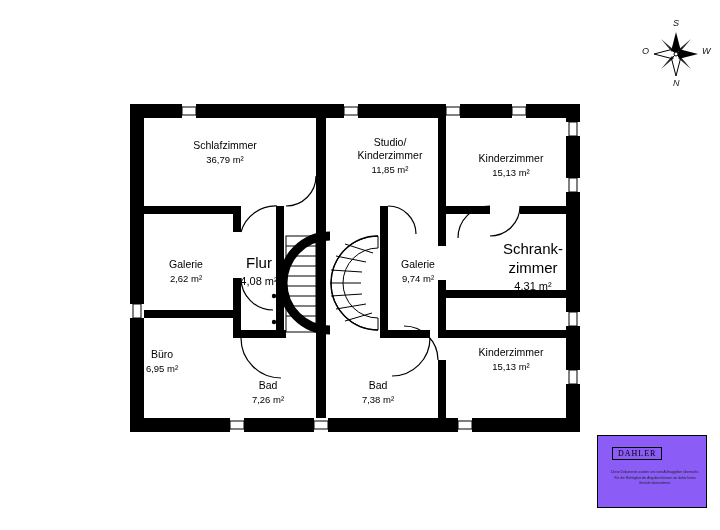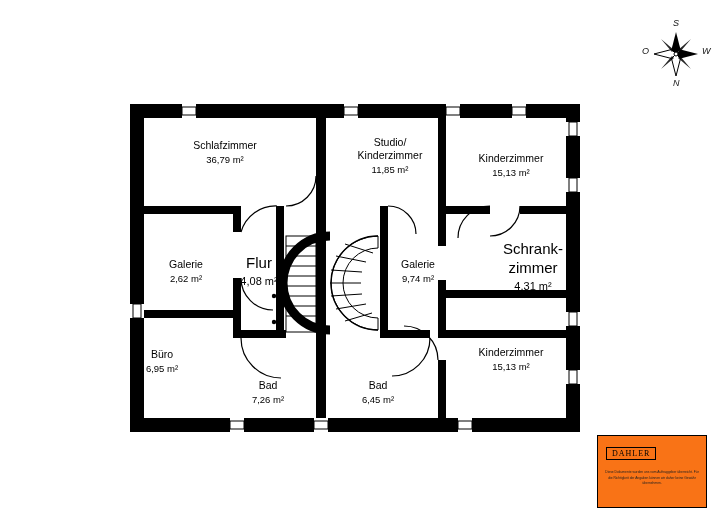--- a/index.html
+++ b/index.html
@@ -62,23 +62,23 @@
   #compass .c-w { left: 62px; top: 28px; }
 
   
   #logo-box {
     position: absolute;
     left: 597px;
     top: 435px;
     width: 110px;
     height: 73px;
     border: 1px solid #000;
-    background: #f97316;
+    background: #8b5cf6;
     box-sizing: border-box;
-    padding: 6px 5px 4px 5px;
+    padding: 6px 5px 4px 11px;
   }
   #logo-box .brand {
     border: 1px solid #000;
     display: inline-block;
     padding: 1px 5px;
     font-family: "Liberation Serif", serif;
     font-size: 8px;
     letter-spacing: 1px;
     margin-left: 3px;
   }
@@ -263,21 +263,21 @@
     <span class="rarea">15,13 m²</span>
   </div>
 
   <div class="room-label" style="left:268px;top:392px;transform:translate(-50%,-50%)">
     <span class="rname">Bad</span>
     <span class="rarea">7,26 m²</span>
   </div>
 
   <div class="room-label" style="left:378px;top:392px;transform:translate(-50%,-50%)">
     <span class="rname">Bad</span>
-    <span class="rarea">6,45 m²</span>
+    <span class="rarea">7,38 m²</span>
   </div>
 </div>
 
 <div id="compass">
   <svg viewBox="0 0 72 72" width="72" height="72">
     <g transform="translate(36,36)">
       <polygon points="0,-22 4.5,-4.5 0,0 -4.5,-4.5" fill="#000000"></polygon>
       <polygon points="0,22 4.5,4.5 0,0 -4.5,4.5" fill="#ffffff" stroke="#000000" stroke-width="1"></polygon>
       <polygon points="-22,0 -4.5,4.5 0,0 -4.5,-4.5" fill="#ffffff" stroke="#000000" stroke-width="1"></polygon>
       <polygon points="22,0 4.5,4.5 0,0 4.5,-4.5" fill="#000000"></polygon>

